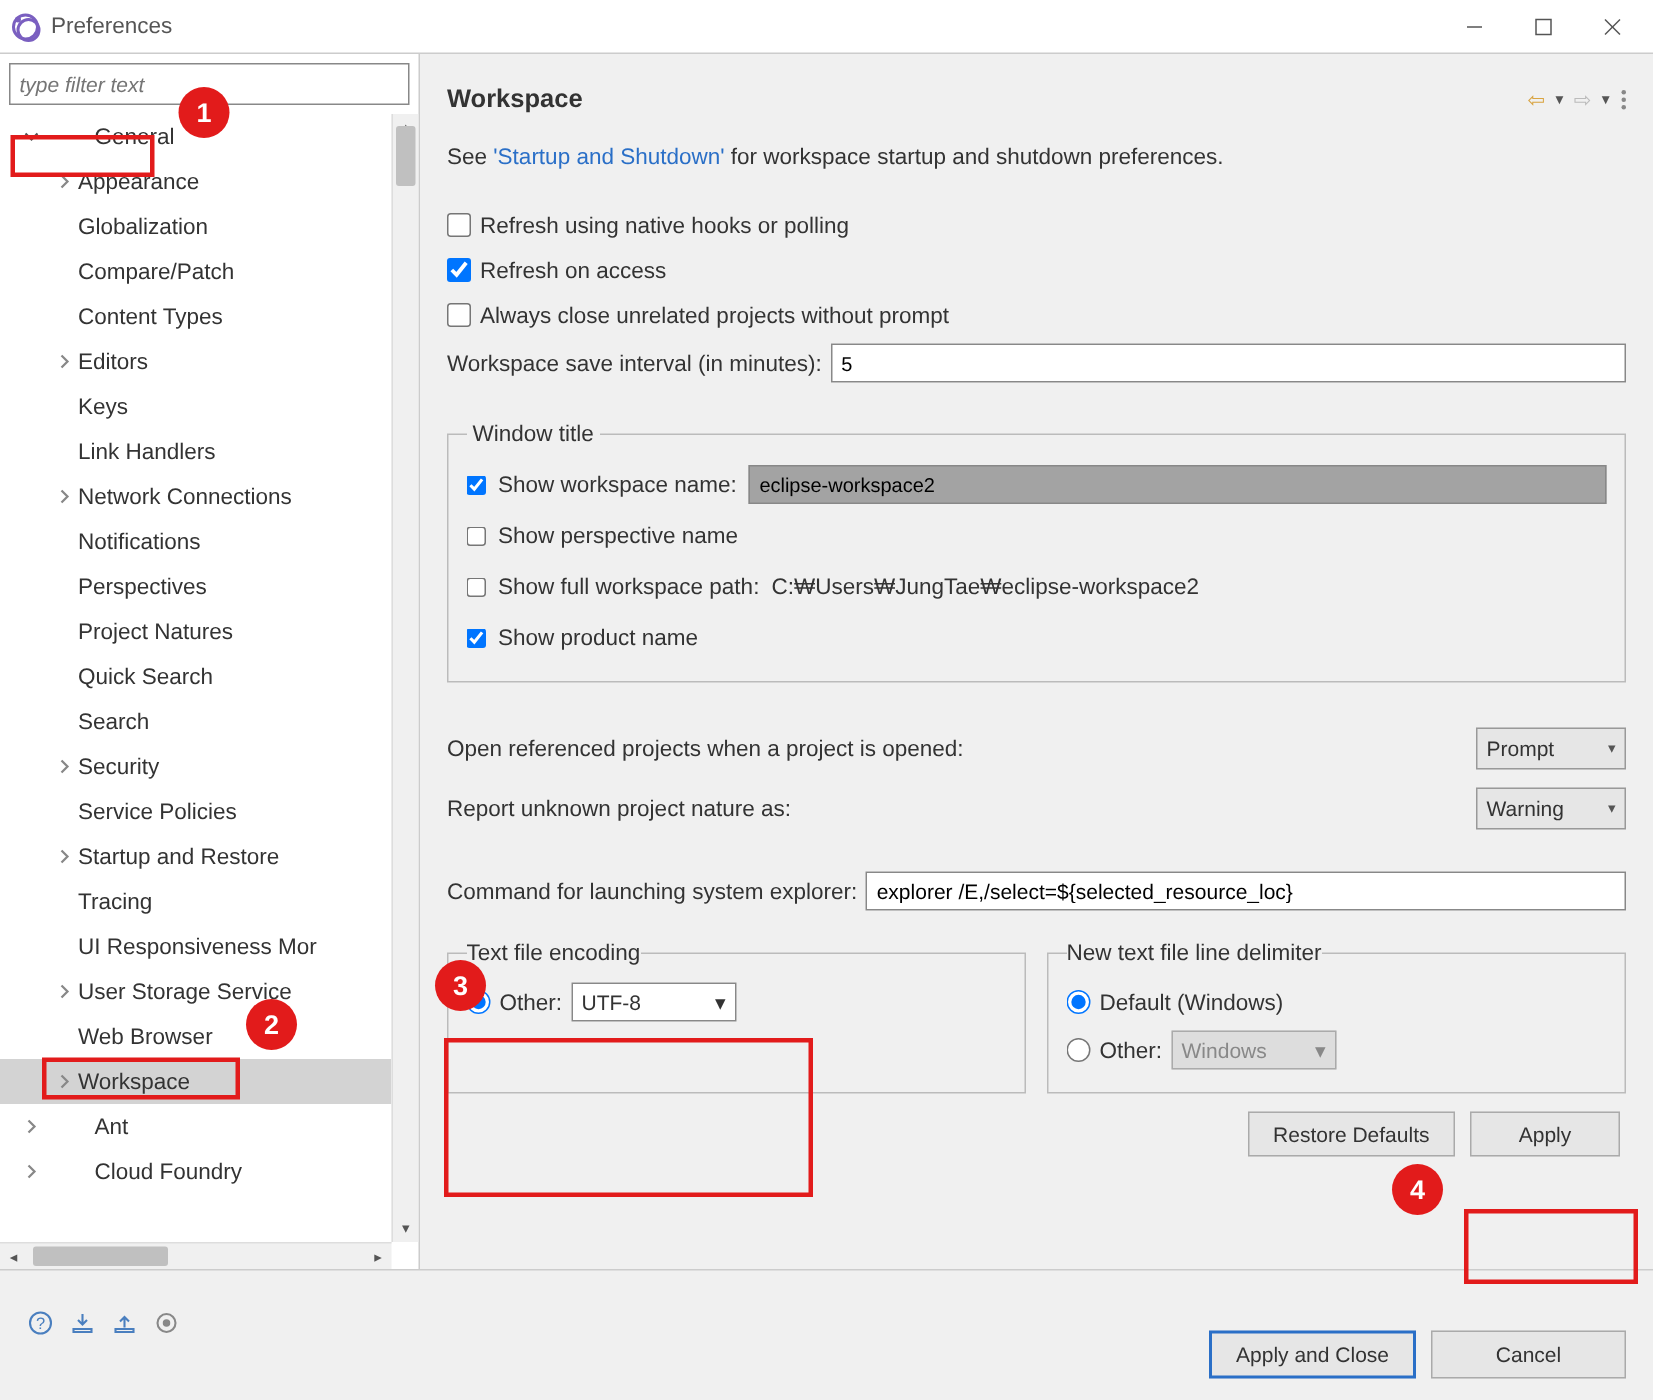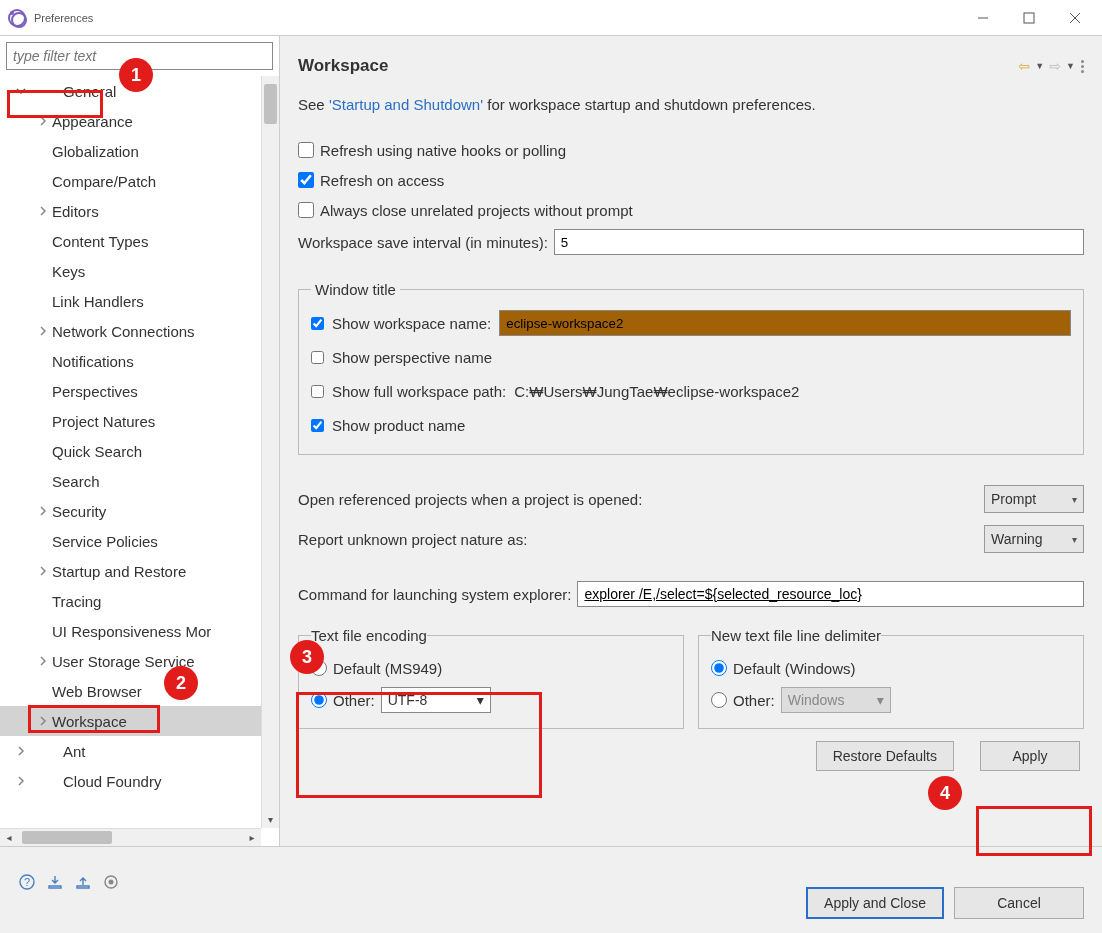--- a/index.html
+++ b/index.html
@@ -24,21 +24,21 @@
   width: 18px; height: 18px;
   border: 2px solid #7a5fc0;
   border-radius: 50%;
   margin-right: 8px;
   position: relative;
 }
 .titlebar .app-icon::before, .titlebar .app-icon::after {
   content:''; position:absolute; border:2px solid #7a5fc0; border-radius:50%;
 }
 .titlebar .app-icon::before { width:12px;height:12px;top:1px;left:1px; }
-.titlebar .title { font-size: 11px; color: #555; }
+.titlebar .title { font-size: 15px; color: #555; }
 .titlebar .spacer { flex: 1; }
 .titlebar .winctl { width: 46px; height: 32px; display:flex; align-items:center; justify-content:center; color:#666; font-size:14px; }
 .titlebar .winctl svg { stroke:#555; }
 
 .main { display:flex; height: 810px; }
 .sidebar {
   width: 280px;
   background: #fff;
   border-right: 1px solid #ccc;
   display:flex; flex-direction:column;
@@ -113,42 +113,42 @@
 .save-row { display:flex; align-items:center; gap:6px; margin-top:4px;}
 .save-row input[type=text]{ flex:1; height:26px; border:1px solid #888; background:#fff; padding:0 6px;}
 
 fieldset.group {
   border:1px solid #bbb;
   margin-top: 26px;
   padding: 8px 12px 12px 12px;
 }
 fieldset.group legend { padding:0 4px; font-size:15px; }
 .row { display:flex; align-items:center; gap:8px; height:34px; }
-.row input[type=text]{ flex:1; height:26px; border:1px solid #888; background:#a16207; padding:0 6px;}
+.row input[type=text]{ flex:1; height:26px; border:1px solid #888; background:#a3a3a3; padding:0 6px;}
 .row .path { color:#333; }
 
 .ref-row { display:flex; align-items:center; gap:8px; margin-top:26px; height:36px; }
 .ref-row .lbl { flex:1 0 auto; }
 .select {
   width:100px; height:28px; background:#e6e6e6; border:1px solid #999;
   display:flex;align-items:center;justify-content:space-between;padding:0 6px;font-size:14px;
 }
 .select .arr { font-size:10px;color:#555; }
 
 .cmd-row { display:flex; align-items:center; gap:6px; margin-top:24px;}
-.cmd-row input[type=text]{ flex:1; height:26px; border:1px solid #888; background:#fff; padding:0 6px; font-size:14px;text-decoration:underline;}
+.cmd-row input[type=text]{ flex:1; height:26px; border:1px solid #888; background:#fff; padding:0 6px; font-size:14px;}
 
 .fieldsets-row { display:flex; gap:14px; margin-top:20px; }
 .fieldsets-row fieldset { flex:1; border:1px solid #bbb; padding:8px 12px 12px 12px; }
 .radio-row { display:flex; align-items:center; gap:6px; height:32px; }
 .radio-row input[type=radio]{width:16px;height:16px;}
 .combo { width:110px;height:26px;border:1px solid #888;background:#fff;display:flex;align-items:center;justify-content:space-between;padding:0 6px;font-size:14px;}
 .combo.disabled{background:#ddd;color:#888;border-color:#aaa;}
 
-.button-row { display:flex; justify-content:flex-end; gap:26px; margin-top:12px; padding-right:4px;}
+.button-row { display:flex; justify-content:flex-end; gap:10px; margin-top:12px; padding-right:4px;}
 .btn {
   height:30px; padding:0 16px; background:#e6e6e6; border:1px solid #aaa;
   display:flex;align-items:center;justify-content:center;font-size:14px;cursor:pointer;
 }
 
 .footer {
   height: 70px;
   border-top: 1px solid #ccc;
   background:#f0f0f0;
   display:flex; align-items:center;
@@ -221,30 +221,30 @@
             </li>
             <li class="tree-item indent-1">
               <span class="caret"></span>
               <span>Globalization</span>
             </li>
             <li class="tree-item indent-1">
               <span class="caret"></span>
               <span>Compare/Patch</span>
             </li>
             <li class="tree-item indent-1">
+              <span class="caret"></span>
+              <span>Content Types</span>
+            </li>
+            <li class="tree-item indent-1">
               <span class="caret">
                 <svg viewBox="0 0 10 10">
                   <path d="M3 1l4 4-4 4" fill="none" stroke="#888" stroke-width="1.5"></path>
                 </svg>
               </span>
               <span>Editors</span>
-            </li>
-            <li class="tree-item indent-1">
-              <span class="caret"></span>
-              <span>Content Types</span>
             </li>
             <li class="tree-item indent-1">
               <span class="caret"></span>
               <span>Keys</span>
             </li>
             <li class="tree-item indent-1">
               <span class="caret"></span>
               <span>Link Handlers</span>
             </li>
             <li class="tree-item indent-1">
@@ -434,24 +434,20 @@
       </div>
 
       <div class="cmd-row">
         <span>Command for launching system explorer:</span>
         <input type="text" value="explorer /E,/select=${selected_resource_loc}" style="">
       </div>
 
       <div class="fieldsets-row">
         <fieldset>
           <legend>Text file encoding</legend>
-          <div class="radio-row">
-            <input type="radio" name="enc" style="">
-            <span>Default (MS949)</span>
-          </div>
           <div class="radio-row">
             <input type="radio" name="enc" checked="" style="">
             <span>Other:</span>
             <div class="combo">
               <span>UTF-8</span>
                 <span class="arr">▾</span>
             </div>
           </div>
         </fieldset>
         <fieldset>

